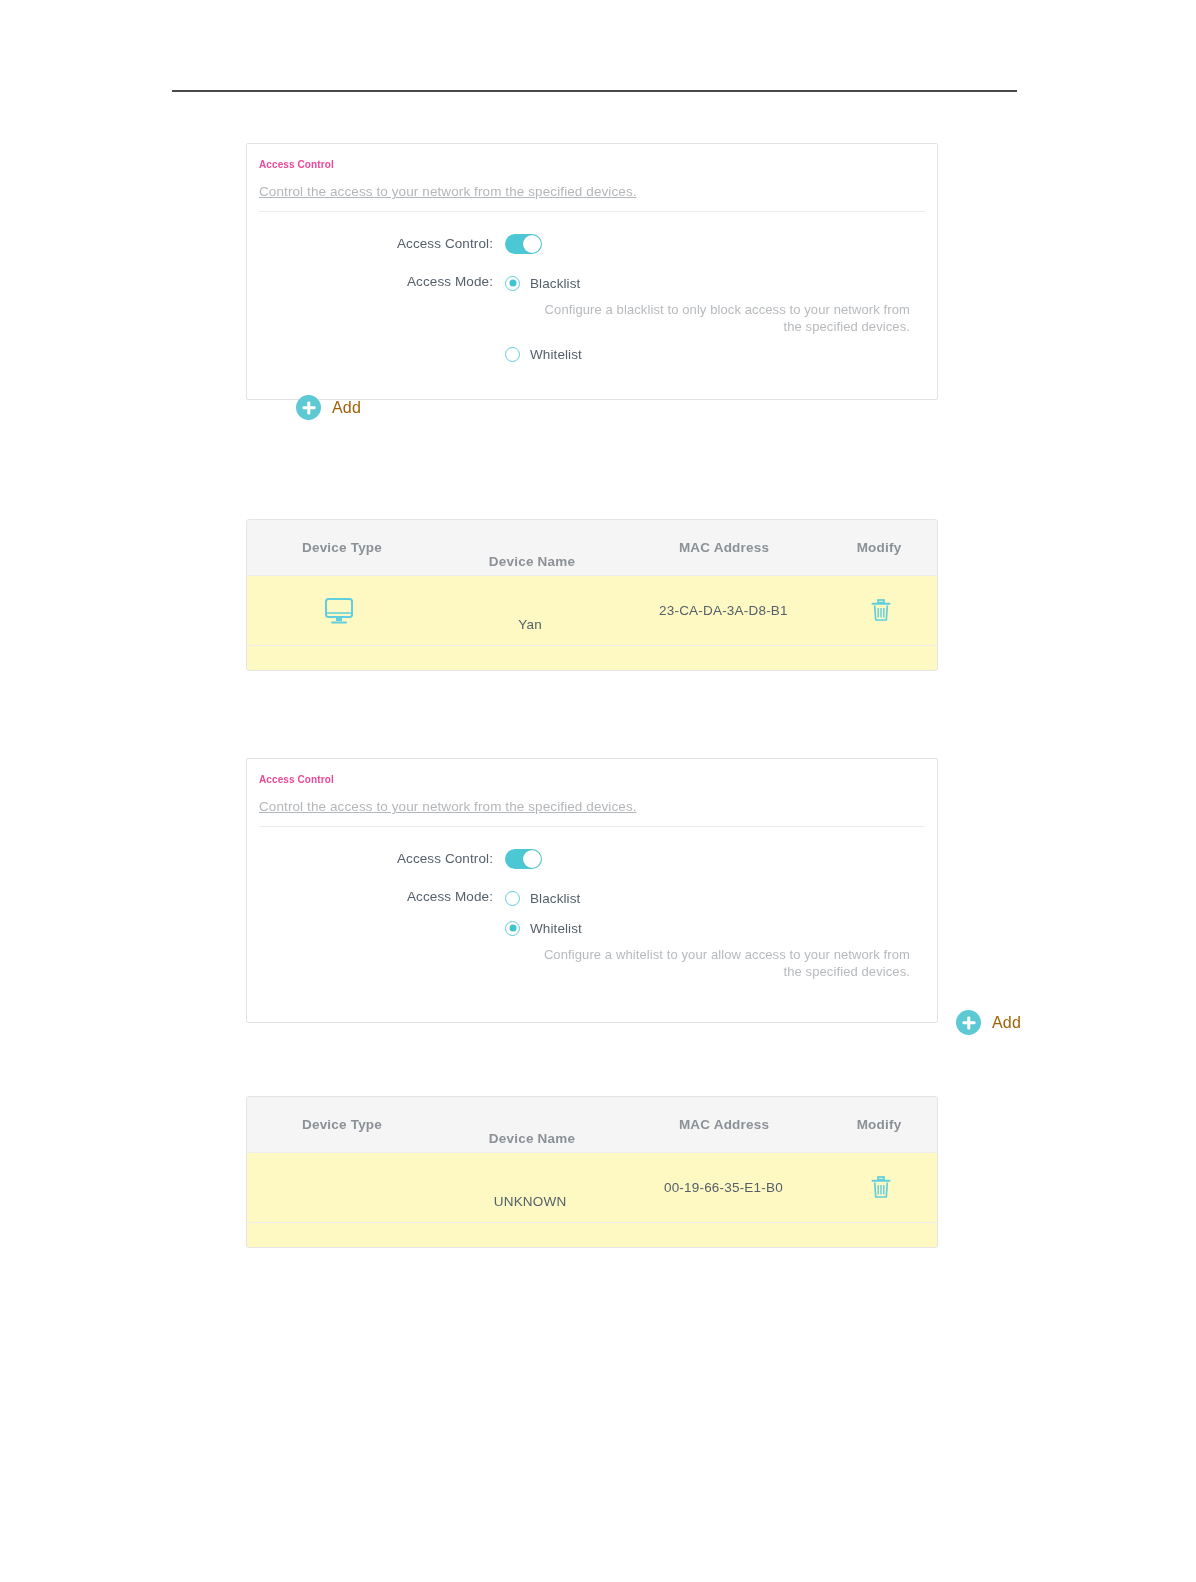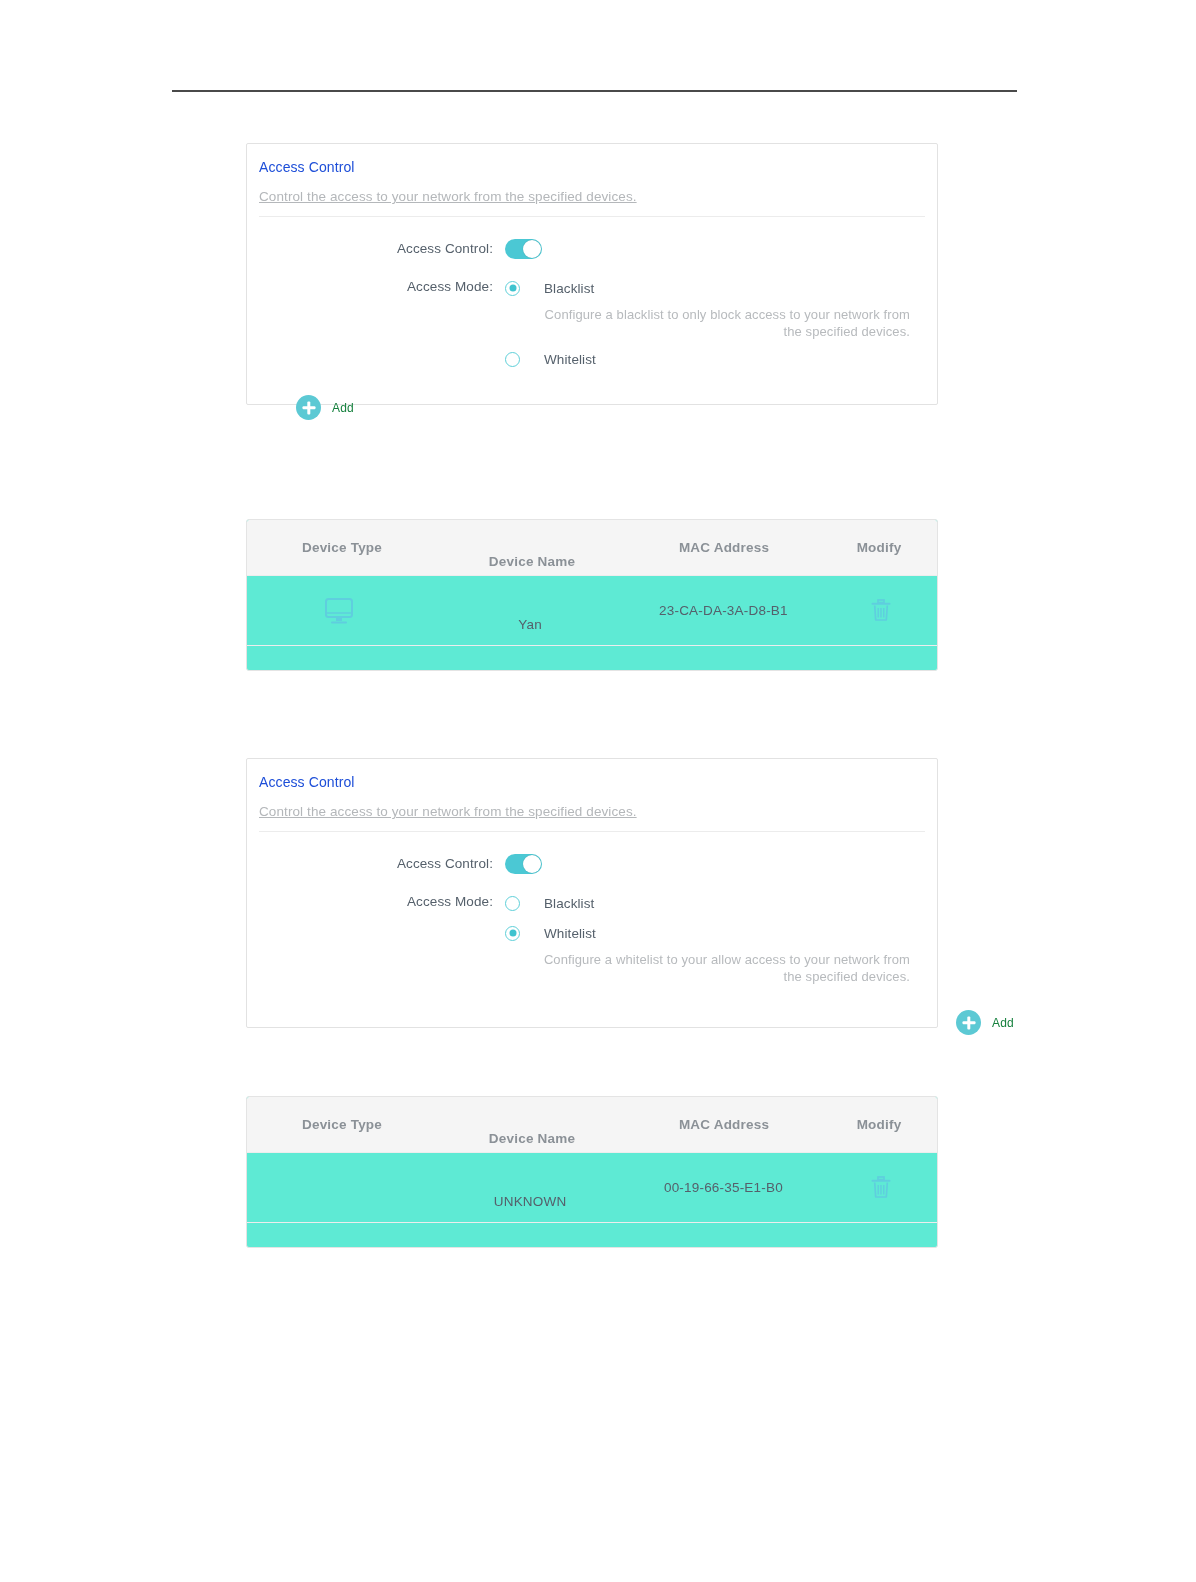--- a/index.html
+++ b/index.html
@@ -31,23 +31,23 @@
 
   
   .panel {
     position: absolute;
     width: 692px;
     background: #ffffff;
     border: 1px solid #e2e2e2;
     border-radius: 2px;
   }
   .panel-title {
-    font-size: 14px;
-    font-weight: normal;
-    color: #1d4ed8;
+    font-size: 10px;
+    font-weight: bold;
+    color: #ec4899;
     padding: 15px 0 0 12px;
     letter-spacing: .1px;
   }
   .panel-desc {
     font-size: 13.5px;
     color: #b4b7ba;
     padding: 14px 0 12px 12px;
     letter-spacing: .1px;
     text-decoration: underline;
   }
@@ -118,21 +118,21 @@
   .radio.checked::after {
     content: "";
     position: absolute;
     left: 50%; top: 50%;
     transform: translate(-50%, -50%);
     width: 7px; height: 7px;
     border-radius: 50%;
     background: #3fc3cf;
   }
   .radio-label {
-    margin-left: 24px;
+    margin-left: 10px;
     font-size: 13.5px;
     color: #55606b;
     letter-spacing: .1px;
   }
   .radio-hint {
     font-size: 13px;
     color: #b7babd;
     line-height: 17px;
     margin: 7px 0 8px 25px;
     max-width: 380px;
@@ -167,32 +167,32 @@
     transform: translate(-50%, -50%);
     border-radius: 1px;
   }
   .add-circle::after {
     width: 3.4px; height: 13px;
     transform: translate(-50%, -50%);
     border-radius: 1px;
   }
   .add-label {
     margin-left: 11px;
-    font-size: 12px;
-    color: #15803d;
+    font-size: 16px;
+    color: #a16207;
     letter-spacing: .2px;
   }
 
   
   .dtable {
     position: absolute;
     width: 692px;
     border: 1px solid #e4e4e4;
     border-radius: 3px;
-    background: #5eead4;
+    background: #fef9c3;
     overflow: hidden;
   }
   .dtable-head {
     display: flex;
     background: #f5f5f5;
     height: 56px;
     align-items: center;
     border-bottom: 1px solid #ededed;
   }
   .dtable-head .cell {

